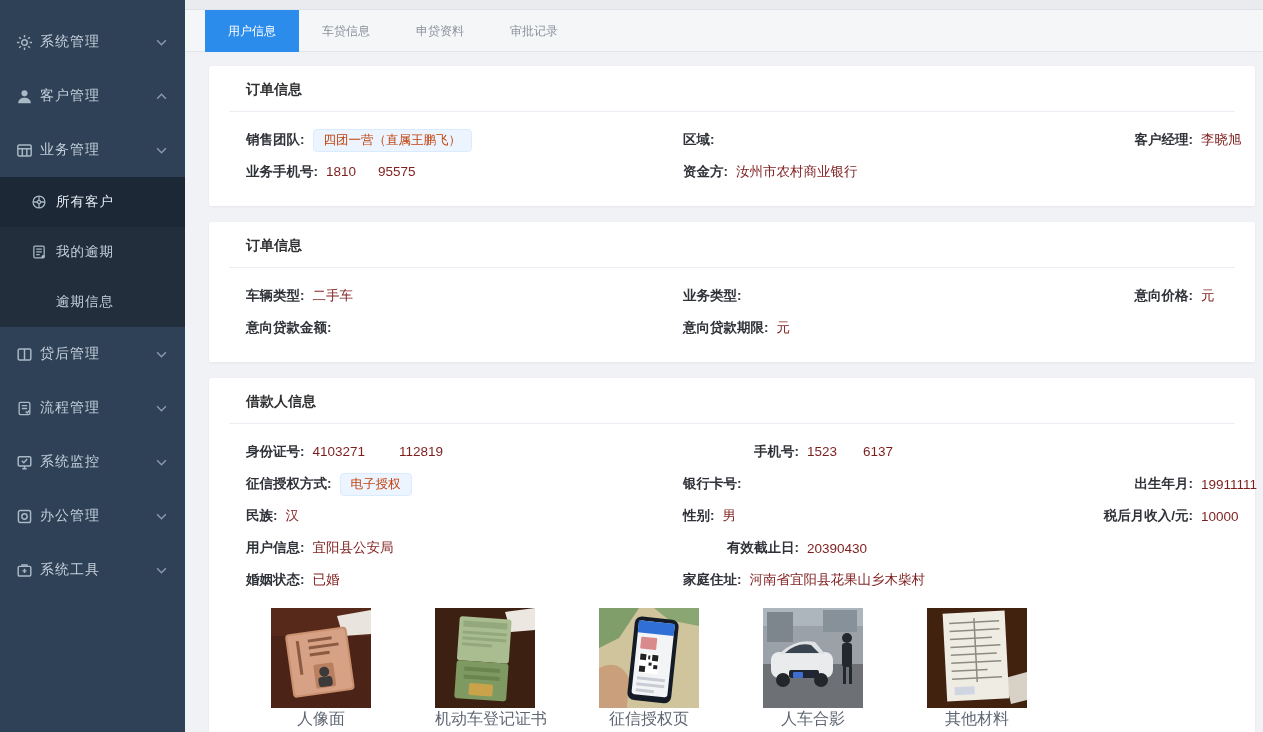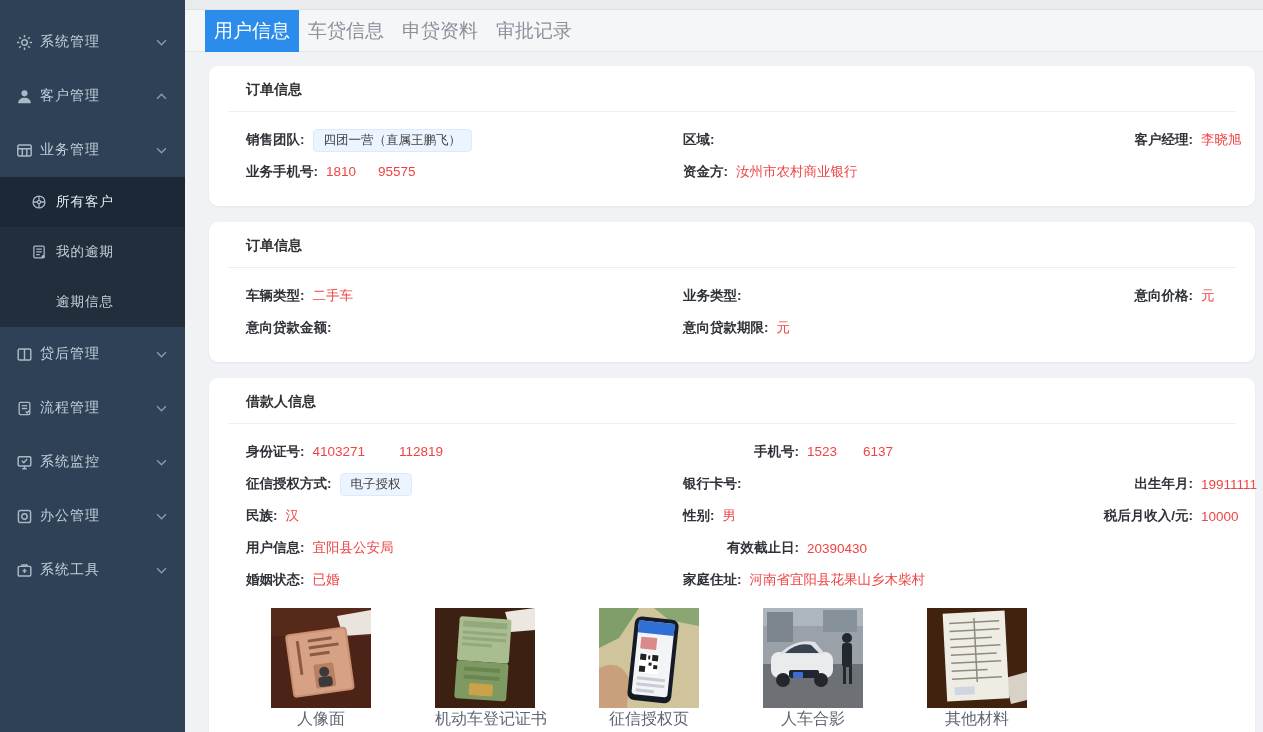--- a/index.html
+++ b/index.html
@@ -35,49 +35,49 @@
   .s-ico svg, .s-arrow svg { display:block; width:100%; height:100%; }
   
   .main { position:absolute; left:185px; right:0; top:0; bottom:0; background:#f0f2f5; }
   .topstrip { height:10px; background:#e9ebef; border-bottom:1px solid #dfe2e8; }
   .tabbar {
     height:42px; background:#f5f6f8; border-bottom:1px solid #e2e5ea;
     display:flex; padding-left:20px;
   }
   .tab {
     width:94px; height:42px; line-height:42px; text-align:center;
-    font-size:19px; color:#8b919b; cursor:pointer;
+    font-size:12px; color:#8b919b; cursor:pointer;
   }
   .tab.active { background:#2b8ceb; color:#ffffff; }
   
   .cards { padding:14px 8px 0 24px; }
   .card {
-    background:#ffffff; border-radius:9px;
+    background:#ffffff; border-radius:2px;
     box-shadow:0 1px 3px rgba(0,0,0,.05);
     padding:0 20px 18px 37px;
   }
   .card + .card { margin-top:16px; }
   .card-title {
     font-size:14px; font-weight:bold; color:#303133;
     padding:15px 0 12px 0;
   }
   .card-divider { height:1px; background:#ebeef5; margin:0 0 12px -17px; }
   .frow {
     display:grid; grid-template-columns:437px 394px 1fr;
     height:32px; align-items:center; font-size:13.5px;
   }
   .lb { font-weight:bold; color:#2f3238; white-space:nowrap; }
-  .val { color:#ef4444; margin-left:8px; white-space:nowrap; }
+  .val { color:#7f1d1d; margin-left:8px; white-space:nowrap; }
   .cell { display:flex; align-items:center; }
   .c3 .lb { width:116px; text-align:right; }
   .mask { display:inline-block; height:14px; background:#ffffff; vertical-align:middle; }
   .tag {
     display:inline-block; margin-left:8px; padding:3px 10px;
     background:#ecf5ff; border:1px solid #d9ecff; border-radius:4px;
-    color:#404040; font-size:12.5px; line-height:1.2; white-space:nowrap;
+    color:#c2410c; font-size:12.5px; line-height:1.2; white-space:nowrap;
   }
   
   .photo-row { display:flex; gap:64px; padding-left:25px; margin-top:12px; }
   .photo { width:100px; cursor:pointer; }
   .photo svg { display:block; width:100px; height:100px; }
   .caption { margin-top:1px; text-align:center; font-size:16px; color:#5f6673; white-space:nowrap; }
 </style>
 </head>
 <body>
 

